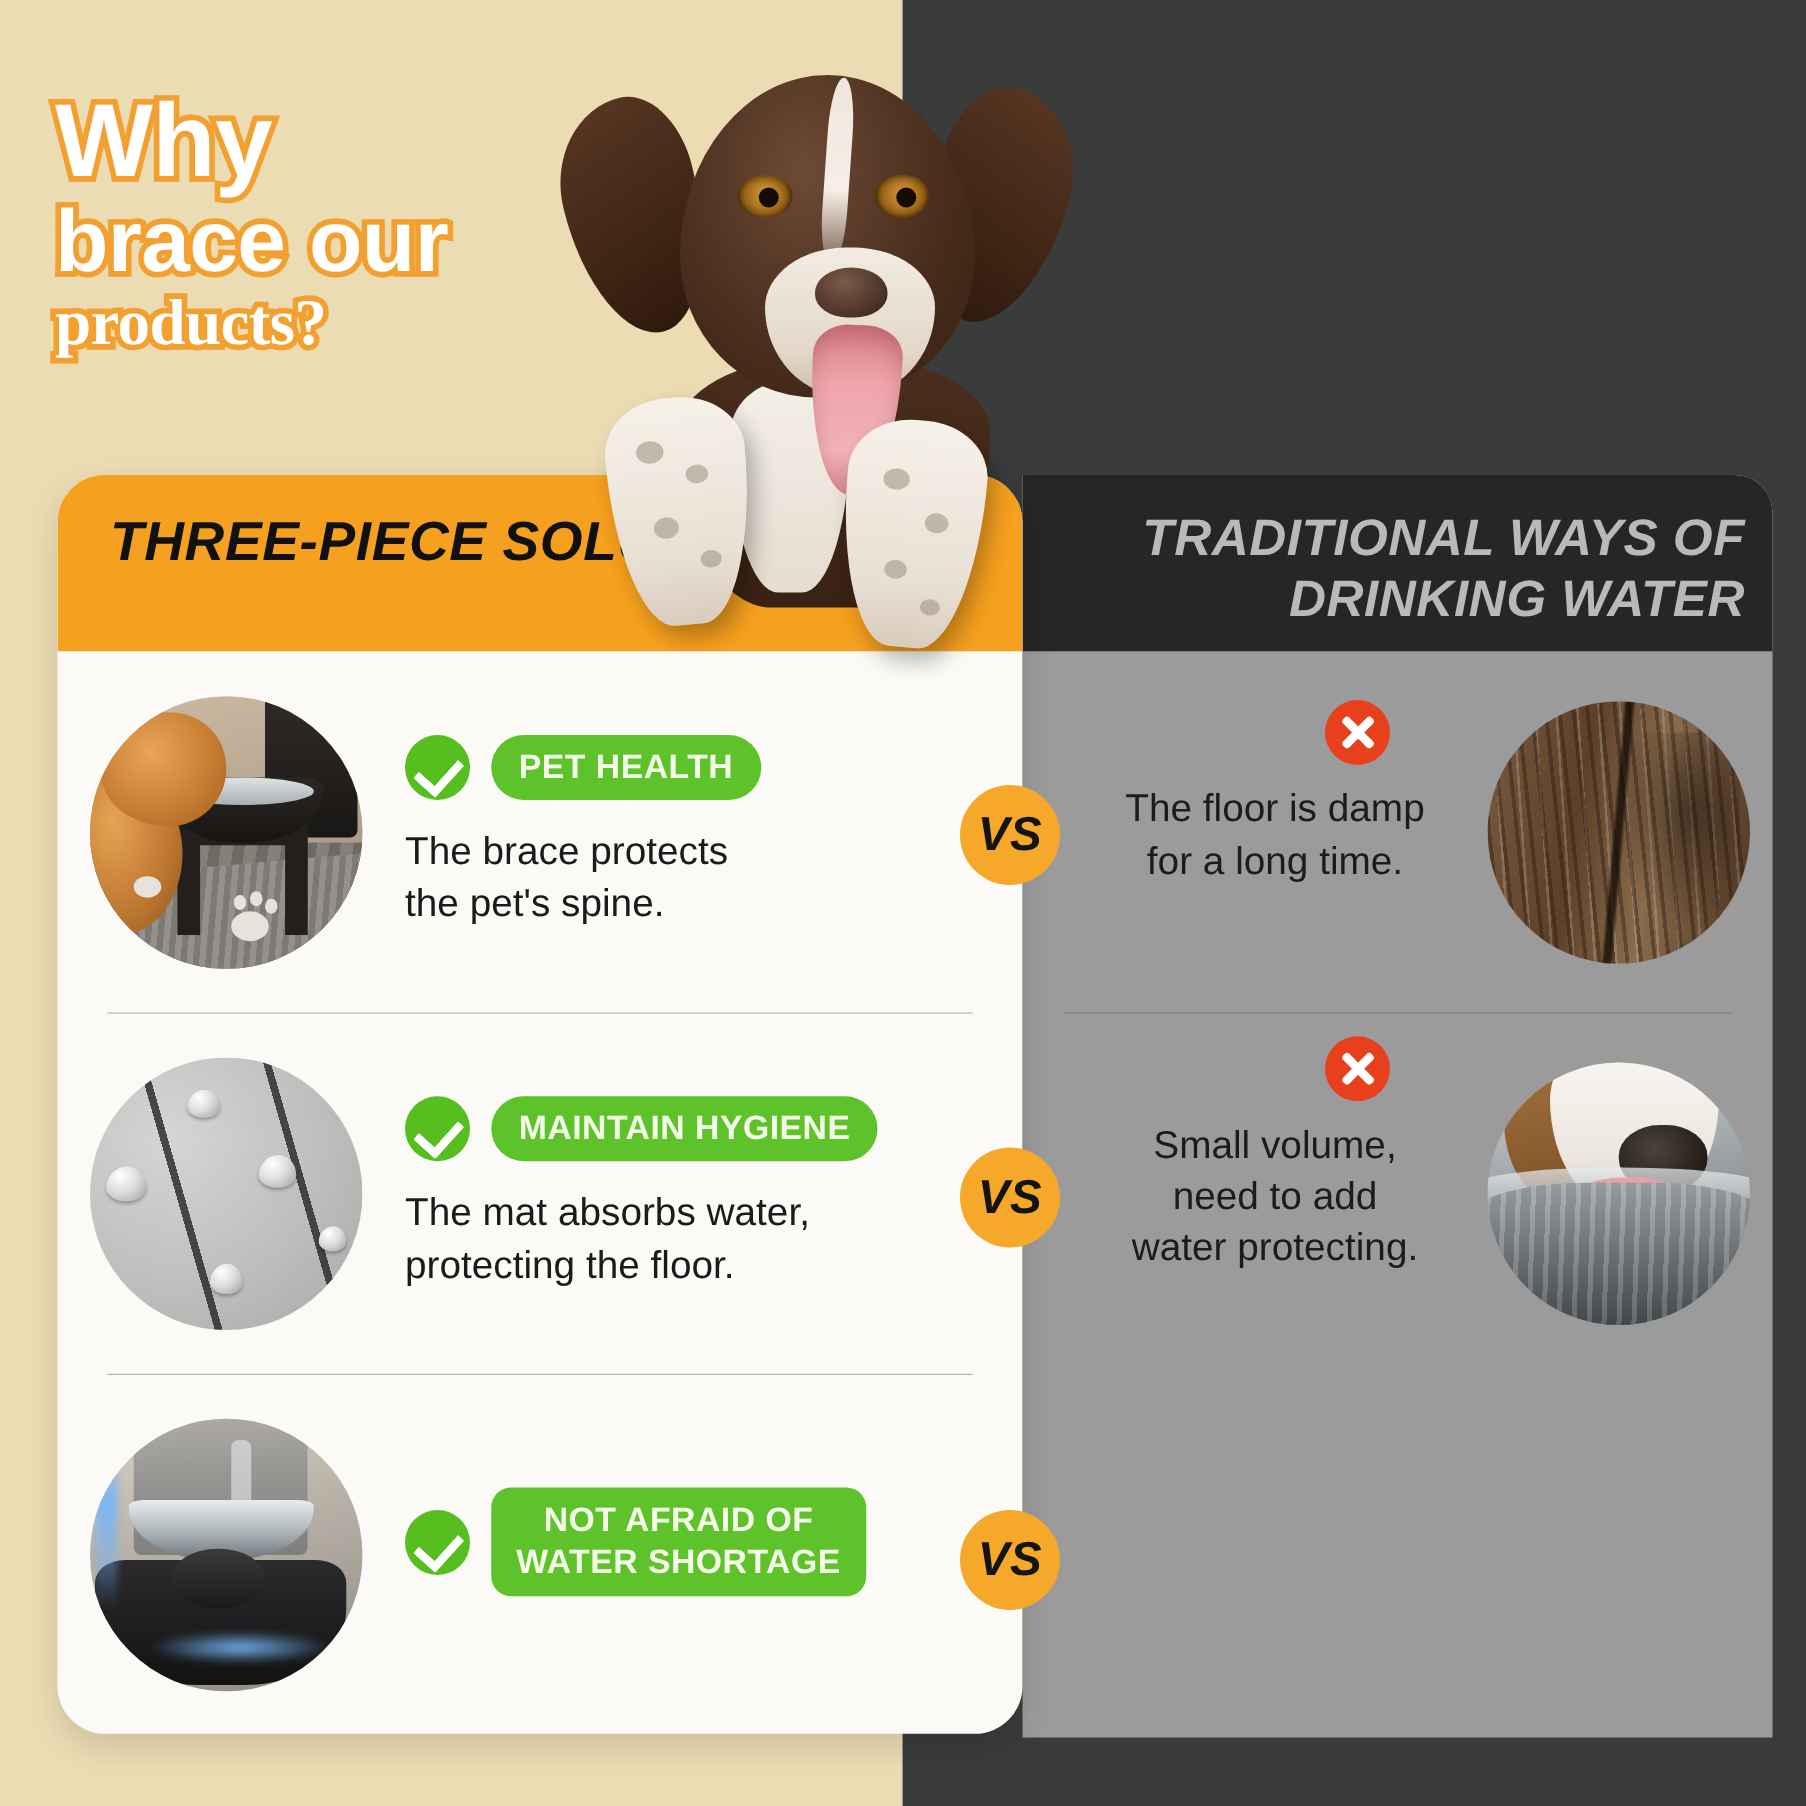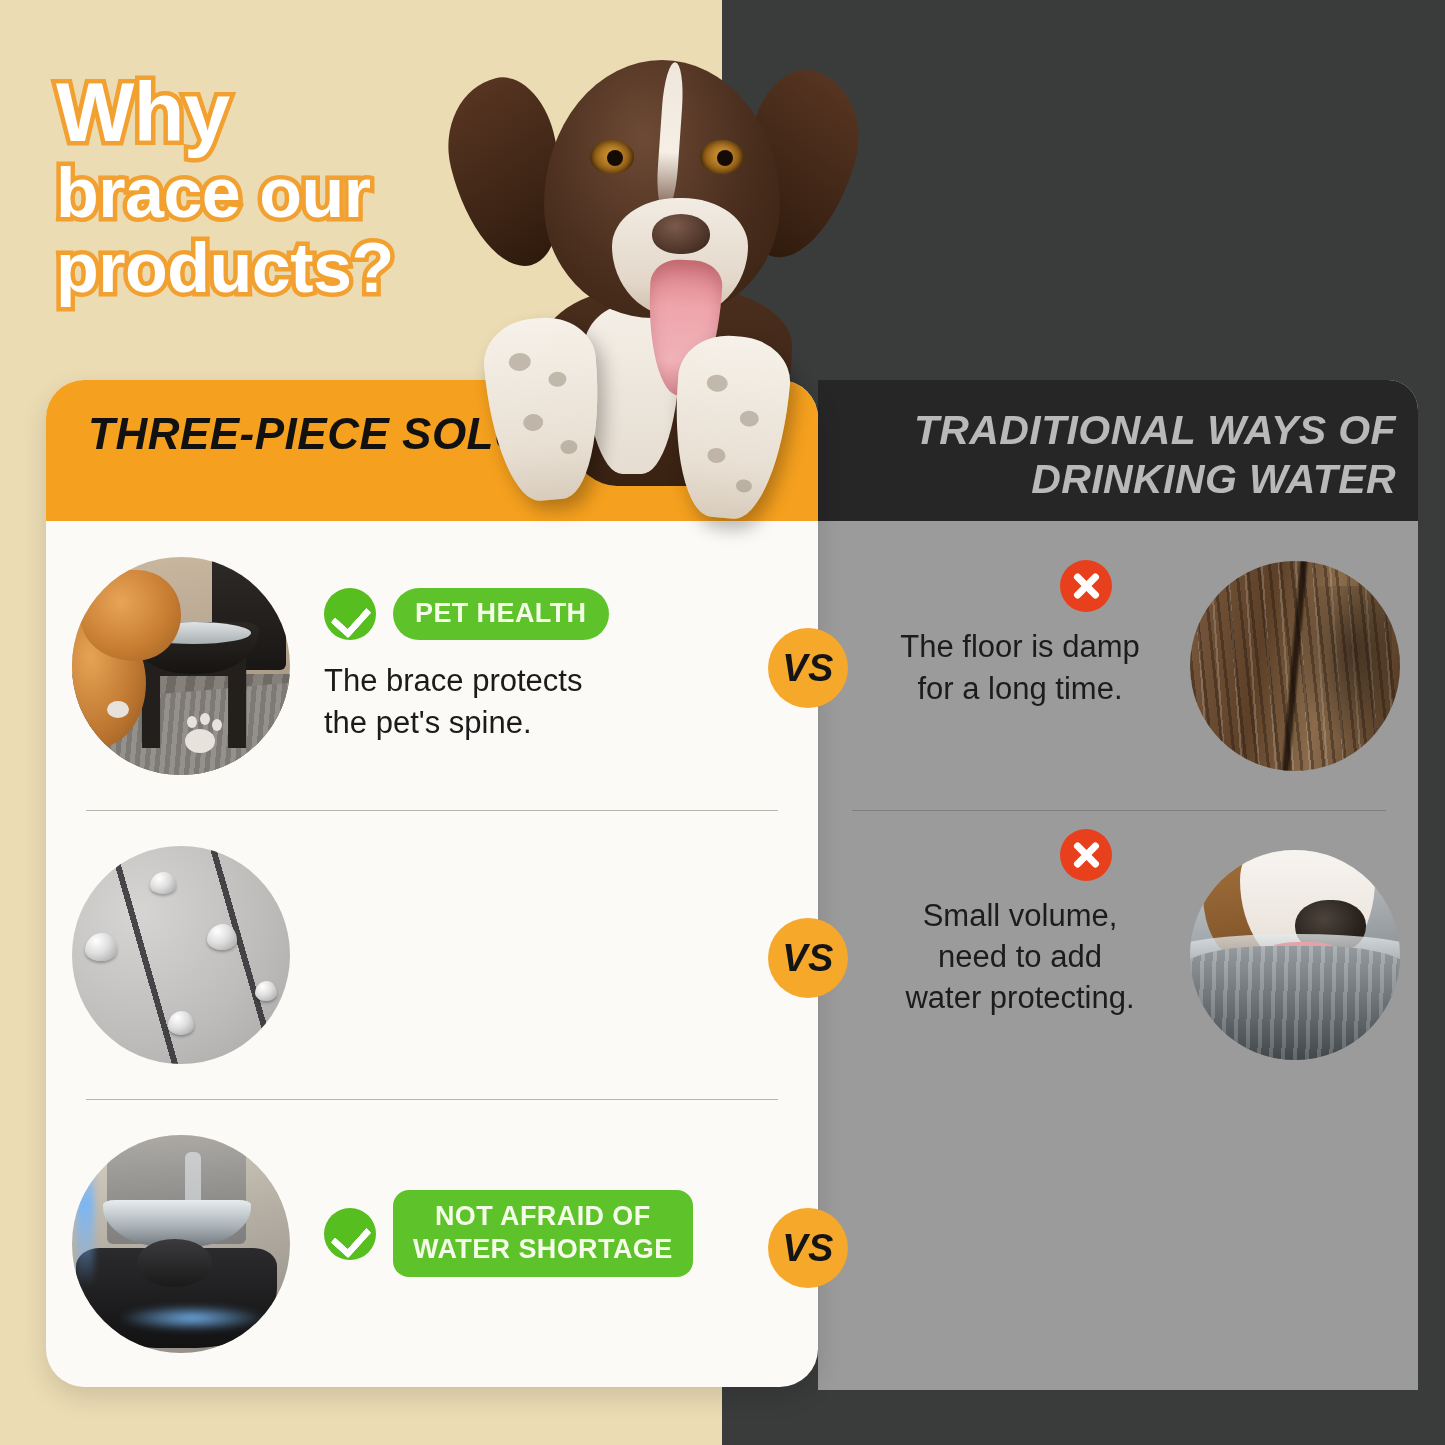--- a/index.html
+++ b/index.html
@@ -28,39 +28,39 @@
   .bg-right {
     position: absolute;
     left: 722px; top: 0;
     width: 723px; height: 1445px;
     background: #3a3c3b;
   }
 
   
   .headline {
     position: absolute;
-    left: 56px; top: 72px;
+    left: 44px; top: 72px;
     width: 470px;
     z-index: 6;
     line-height: 0.98;
   }
   .headline .line {
     display: block;
     font-size: 83px;
     font-weight: 800;
     color: #ffffff;
     letter-spacing: -0.5px;
     -webkit-text-stroke: 9px #f2a030;
     paint-order: stroke fill;
     text-shadow:
        0 0 0 #f2a030;
     margin-bottom: 6px;
   }
   .headline .line.l2 { font-size: 70px; }
-  .headline .line.l3 { font-size: 70px; }
+  .headline .line.l3 { font-size: 52px; font-family: Liberation Serif, serif; }
 
   
   .dog-wrap {
     position: absolute;
     left: 452px; top: 18px;
     width: 400px; height: 560px;
     z-index: 8;
     pointer-events: none;
   }
   .dog-head {
@@ -607,20 +607,28 @@
         </div>
       </div>
 
       <div class="row-l">
         <div class="thumb t2">
           <span class="drop" style="left:36%;top:12%;width:26px;height:22px;"></span>
           <span class="drop" style="left:62%;top:36%;width:30px;height:26px;"></span>
           <span class="drop" style="left:6%;top:40%;width:32px;height:28px;"></span>
           <span class="drop" style="left:44%;top:76%;width:26px;height:24px;"></span>
           <span class="drop" style="left:84%;top:62%;width:22px;height:20px;"></span>
+        </div>
+        <div class="feat">
+          <div class="feat-head">
+            <span class="check-icon"></span>
+            <span class="badge">MAINTAIN HYGIENE</span>
+          </div>
+          <div class="feat-desc">The mat absorbs water,
+protecting the floor.</div>
         </div>
       </div>
 
       <div class="row-l">
         <div class="thumb t3">
           <div class="tank"></div>
             <div class="window"></div>
           <div class="water"></div>
             <div class="base"></div>
             <div class="hub"></div>

